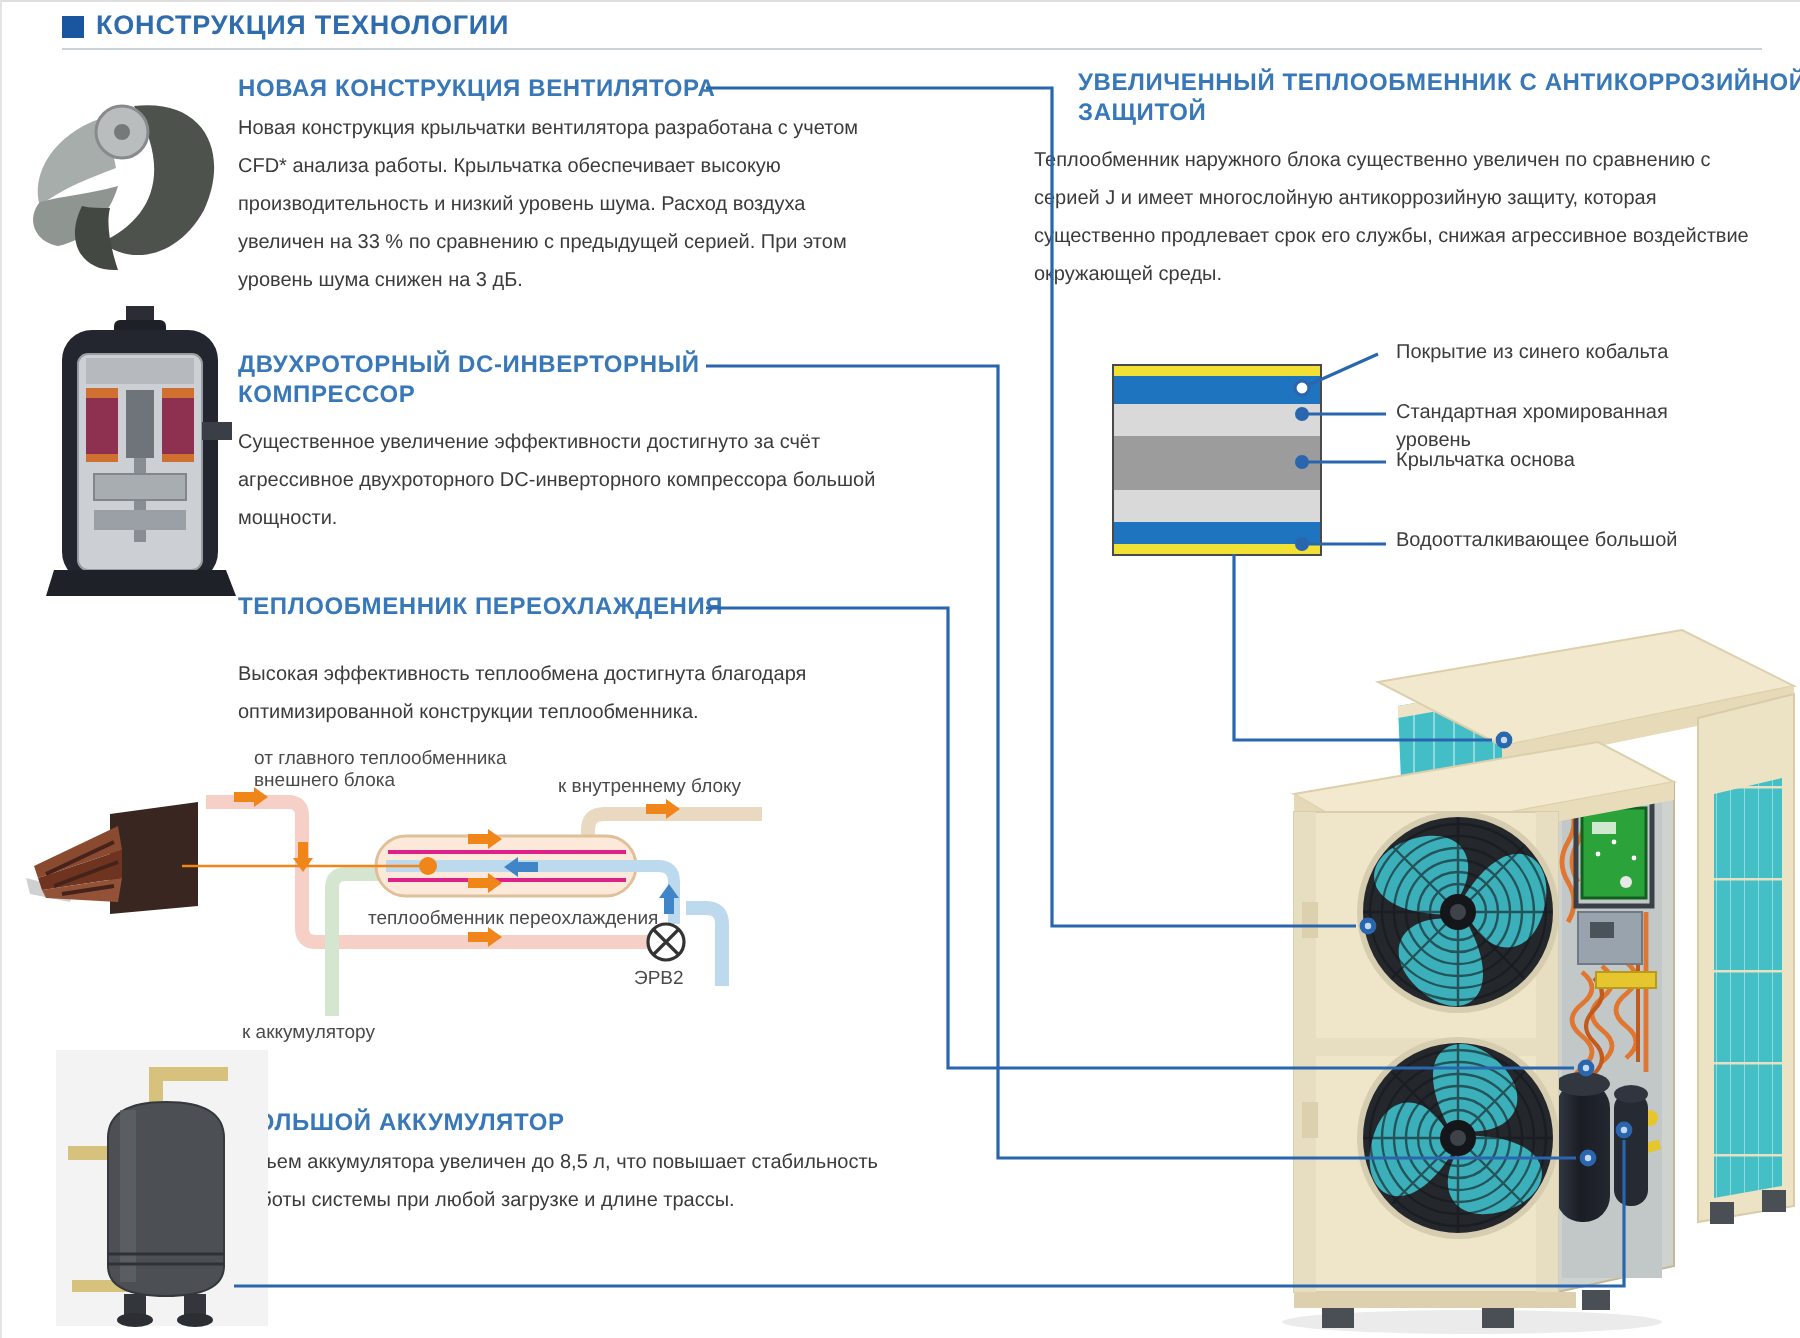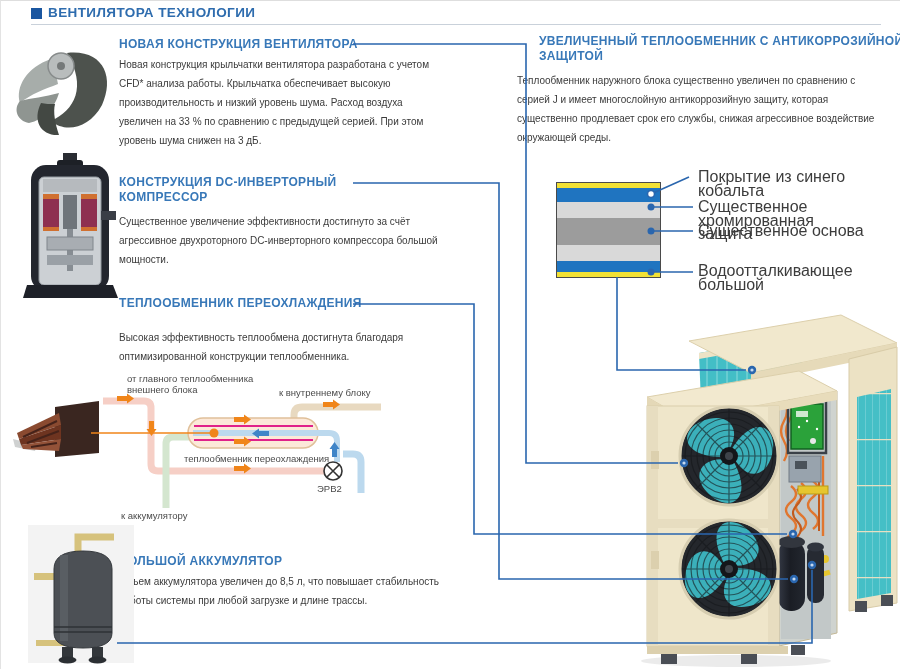--- a/index.html
+++ b/index.html
@@ -2,30 +2,30 @@
 <html><head>
 <meta charset="utf-8">
 <style>
   html,body{margin:0;padding:0}
   body{width:900px;height:669px;position:relative;background:#ffffff;
        font-family:"Liberation Sans",sans-serif;overflow:hidden;
        border-left:1px solid #e3e3e3;border-top:1px solid #dedede}
   .abs{position:absolute}
   .h{color:#3878b8;font-weight:bold;font-size:12px;line-height:15px;letter-spacing:.3px}
   .b{color:#3b3b3b;font-size:10px;line-height:19px}
-  .lay-label{font-size:16px;color:#3c3c3c;line-height:13.5px}
+  .lay-label{font-size:10px;color:#3c3c3c;line-height:13.5px}
   .connectors{position:absolute;left:0;top:0;z-index:20;pointer-events:none}
   .photo{z-index:5}
   svg text{font-family:"Liberation Sans",sans-serif}
 </style>
 </head>
 <body>
 
 <div class="abs" style="left:30px;top:7px;width:11px;height:11px;background:#1a56a0"></div>
-<div class="abs" style="left:47px;top:4px;font-size:13.5px;font-weight:bold;color:#2e6cae;letter-spacing:.4px">ВЕНТИЛЯТОРА ТЕХНОЛОГИИ</div>
+<div class="abs" style="left:47px;top:4px;font-size:13.5px;font-weight:bold;color:#2e6cae;letter-spacing:.4px">КОНСТРУКЦИЯ ТЕХНОЛОГИИ</div>
 <div class="abs" style="left:30px;top:23px;width:850px;height:1px;background:#c9d1da"></div>
 
 <svg class="abs photo" style="left:8px;top:42px" width="108" height="95" viewBox="0 0 108 95">
   <path d="M58,10 C94,6 106,34 93,62 C80,86 56,90 42,78 C66,67 78,44 58,10" fill="#4d524d"></path>
   <path d="M42,16 C18,24 6,44 11,60 C22,51 36,46 49,41 C47,30 45,22 42,16" fill="#a7adaa"></path>
   <path d="M11,58 C4,66 8,78 20,80 C35,77 46,64 50,50 C36,54 22,55 11,58" fill="#8f9591"></path>
   <path d="M32,60 C23,78 32,93 50,92 C46,80 44,69 46,61 C41,61 36,61 32,60" fill="#434843"></path>
   <circle cx="52" cy="23" r="13" fill="#b9bdbd" stroke="#878b8b" stroke-width="1.5"></circle>
   <circle cx="52" cy="23" r="4" fill="#757979"></circle>
 </svg>
@@ -69,21 +69,21 @@
   <path d="M28,106 H86 M28,111 H86" stroke="#2e3236" stroke-width="1.5"></path>
   <rect x="36" y="126" width="11" height="12" fill="#33373b"></rect>
   <rect x="66" y="126" width="11" height="12" fill="#33373b"></rect>
   <ellipse cx="41.5" cy="139" rx="9" ry="3.5" fill="#2b2f33"></ellipse>
   <ellipse cx="71.5" cy="139" rx="9" ry="3.5" fill="#2b2f33"></ellipse>
 </svg>
 
 <div class="abs h" style="left:118px;top:36px;width:300px">НОВАЯ КОНСТРУКЦИЯ ВЕНТИЛЯТОРА</div>
 <div class="abs b" style="left:118px;top:54px;width:326px">Новая конструкция крыльчатки вентилятора разработана с учетом CFD* анализа работы. Крыльчатка обеспечивает высокую производительность и низкий уровень шума. Расход воздуха увеличен на 33 % по сравнению с предыдущей серией. При этом уровень шума снижен на 3 дБ.</div>
 
-<div class="abs h" style="left:118px;top:174px;width:240px">КОНСТРУКЦИЯ DC-ИНВЕРТОРНЫЙ КОМПРЕССОР</div>
+<div class="abs h" style="left:118px;top:174px;width:240px">ДВУХРОТОРНЫЙ DC-ИНВЕРТОРНЫЙ КОМПРЕССОР</div>
 <div class="abs b" style="left:118px;top:211px;width:326px">Существенное увеличение эффективности достигнуто за счёт агрессивное двухроторного DC-инверторного компрессора большой мощности.</div>
 
 <div class="abs h" style="left:118px;top:295px;width:300px">ТЕПЛООБМЕННИК ПЕРЕОХЛАЖДЕНИЯ</div>
 <div class="abs b" style="left:118px;top:327px;width:326px">Высокая эффективность теплообмена достигнута благодаря оптимизированной конструкции теплообменника.</div>
 
 <div class="abs h" style="left:118px;top:553px;width:300px">БОЛЬШОЙ АККУМУЛЯТОР</div>
 <div class="abs b" style="left:118px;top:571px;width:326px">Объем аккумулятора увеличен до 8,5 л, что повышает стабильность работы системы при любой загрузке и длине трассы.</div>
 
 <svg class="abs" style="left:90px;top:370px;z-index:8" width="300" height="150" viewBox="0 0 300 150">
 
@@ -132,22 +132,22 @@
   <div style="height:5px;background:#f2e135"></div>
   <div style="height:14px;background:#1f74c0"></div>
   <div style="height:16px;background:#d9d9d9"></div>
   <div style="height:27px;background:#9c9c9c"></div>
   <div style="height:16px;background:#d9d9d9"></div>
   <div style="height:11px;background:#1f74c0"></div>
   <div style="height:5px;background:#f2e135"></div>
 </div>
 
 <div class="abs lay-label" style="left:697px;top:169px;width:200px">Покрытие из синего кобальта</div>
-<div class="abs lay-label" style="left:697px;top:199px;width:170px">Существенное хромированная защита</div>
-<div class="abs lay-label" style="left:697px;top:223px;width:200px">Существенное основа</div>
+<div class="abs lay-label" style="left:697px;top:199px;width:170px">Стандартная хромированная уровень</div>
+<div class="abs lay-label" style="left:697px;top:223px;width:200px">Крыльчатка основа</div>
 <div class="abs lay-label" style="left:697px;top:263px;width:200px">Водоотталкивающее большой</div>
 
 <svg class="abs" style="left:640px;top:300px;z-index:4" width="260" height="369" viewBox="0 0 260 369">
   <defs>
     <pattern id="finV" width="7" height="46" patternUnits="userSpaceOnUse">
       <rect width="7" height="46" fill="#45bfc6"></rect>
       <path d="M0,0 V46" stroke="#8edade" stroke-width="1"></path>
       <path d="M0,0 H7" stroke="#e8e0c2" stroke-width="2.5"></path>
     </pattern>
     <linearGradient id="cylGrad" x1="0" y1="0" x2="1" y2="0">

